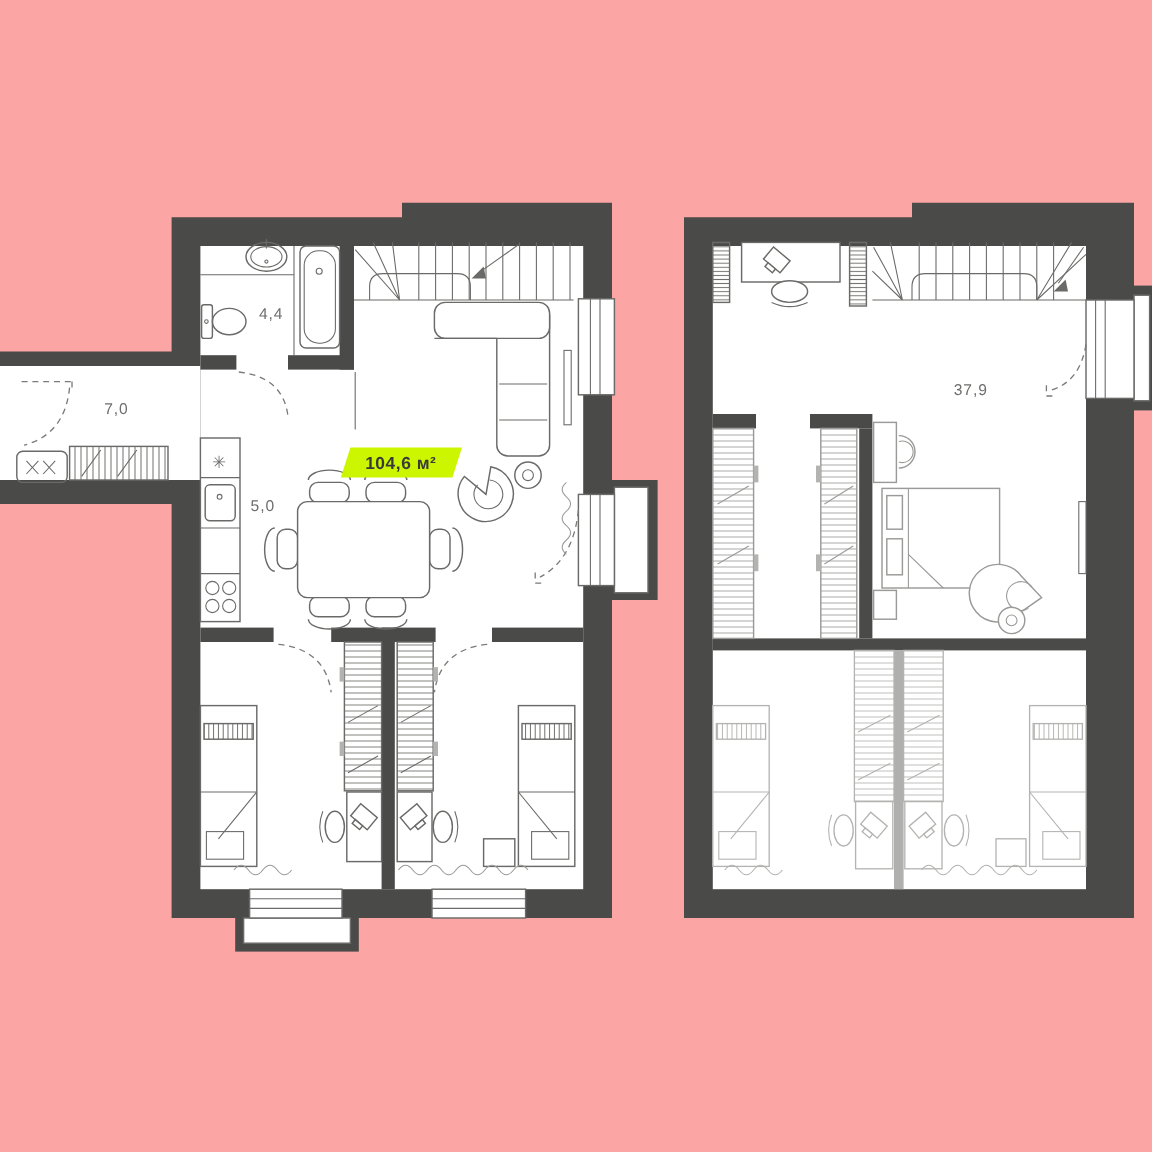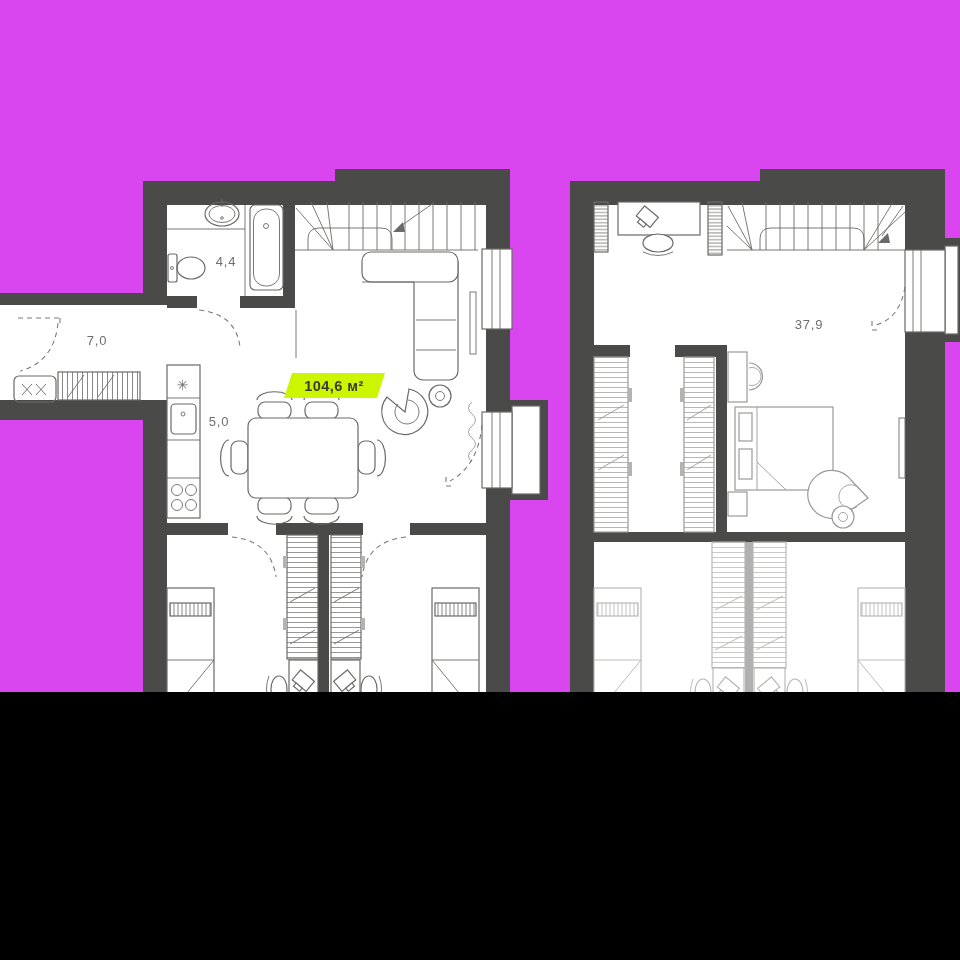--- a/index.html
+++ b/index.html
@@ -1,16 +1,16 @@
 <!DOCTYPE html>
 <html><head>
 <meta charset="utf-8">
 <style>
   html,body{margin:0;padding:0;background:#000;}
-  .stage{position:relative;width:960px;height:692px;background:#d946ef;overflow:hidden;
+  .stage{position:relative;width:960px;height:960px;background:#fca5a5;overflow:hidden;
          font-family:"Liberation Sans",sans-serif;}
   svg{display:block}
   .wall{fill:#4a4a48;stroke:none}
   .white{fill:#ffffff;stroke:none}
   .fd{stroke:#6a6a68;fill:none;stroke-width:1.2}
   .fdf{stroke:#6a6a68;fill:#ffffff;stroke-width:1.2}
   .fm{stroke:#9a9a98;fill:none;stroke-width:1.2}
   .fmf{stroke:#9a9a98;fill:#ffffff;stroke-width:1.2}
   .fl{stroke:#b3b3b1;fill:none;stroke-width:1.1}
   .flf{stroke:#b3b3b1;fill:#ffffff;stroke-width:1.1}

